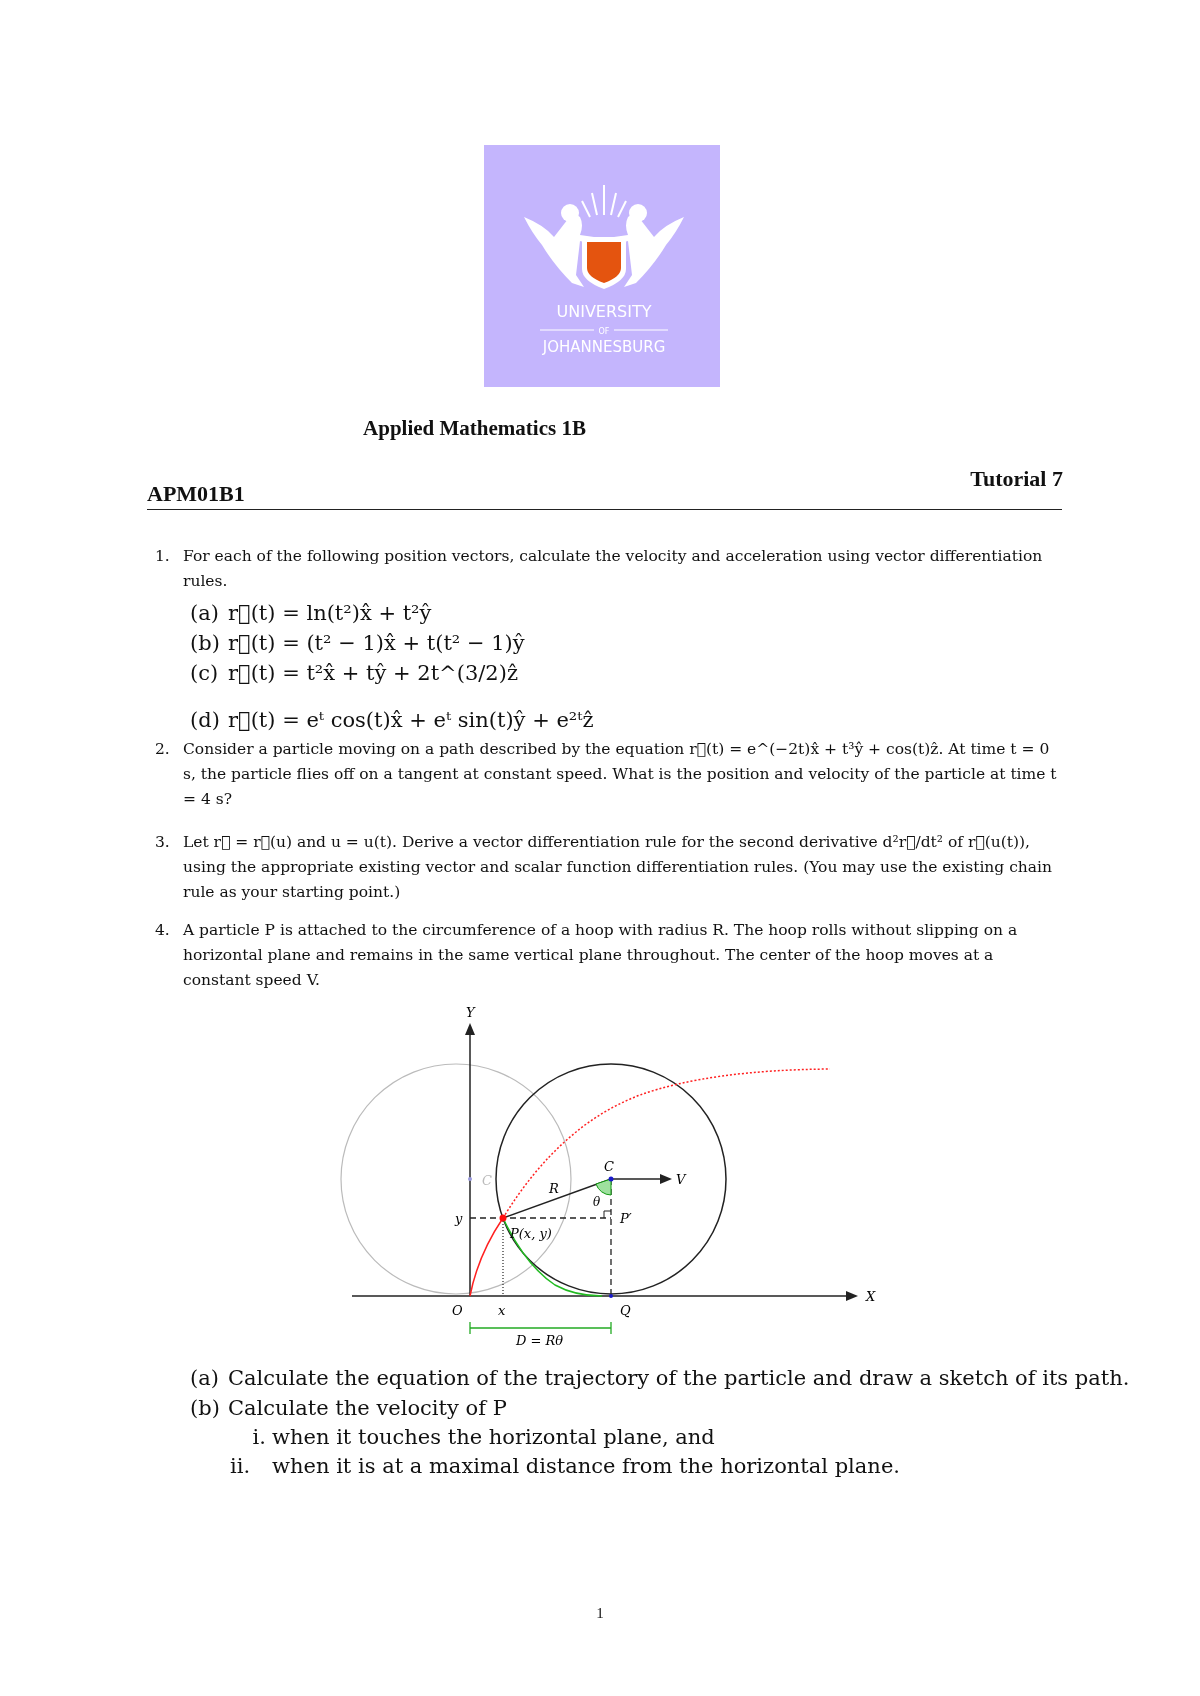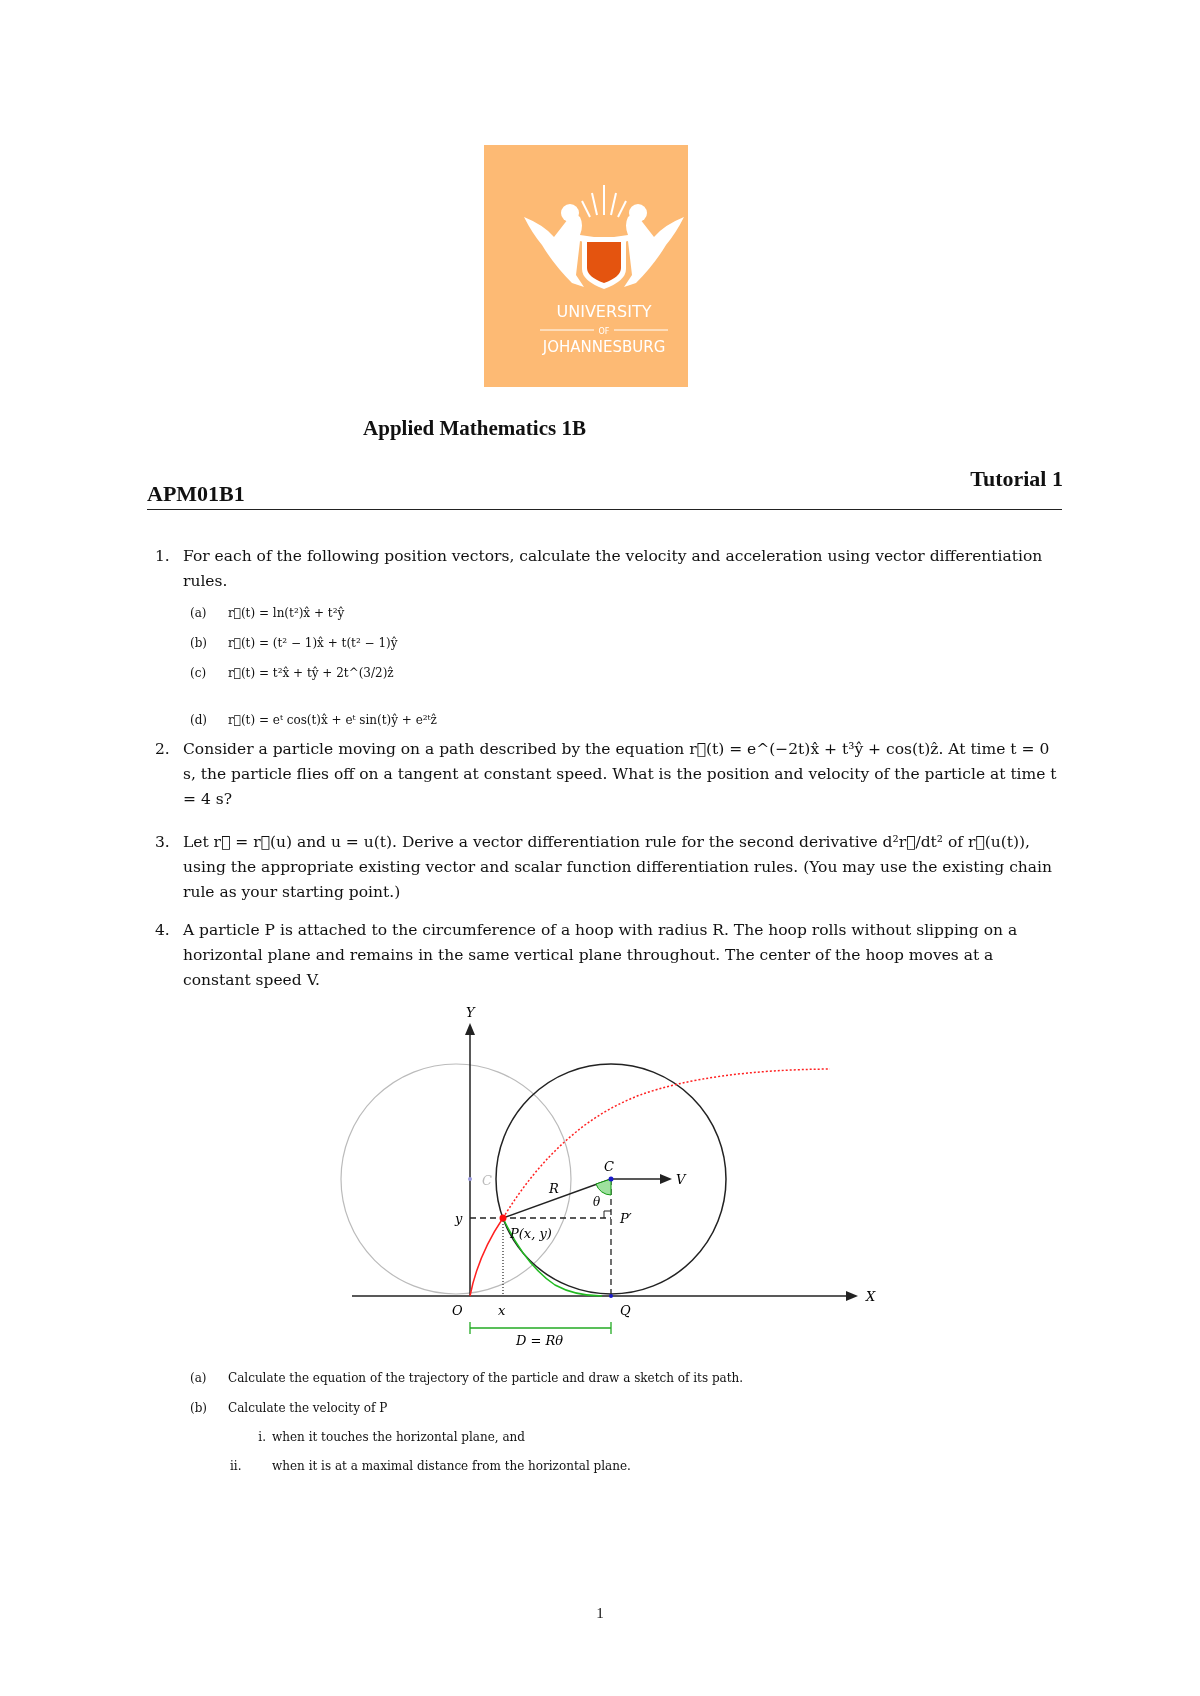--- a/index.html
+++ b/index.html
@@ -1,30 +1,30 @@
 <!DOCTYPE html>
 <html><head>
 <meta charset="utf-8">
 <style>
   html, body { margin: 0; padding: 0; background: #ffffff; }
   body { width: 1200px; height: 1696px; position: relative; overflow: hidden;
          font-family: "DejaVu Serif", serif; color: #111; }
-  .logo { position: absolute; left: 484px; top: 145px; width: 204px; height: 242px; background: #fdba74; }
+  .logo { position: absolute; left: 484px; top: 145px; width: 236px; height: 242px; background: #c4b5fd; }
   .logo svg { display: block; }
   .course-title { position: absolute; left: 0; width: 949px; top: 416px; text-align: center;
                   font-family: "Liberation Serif", serif; font-weight: bold; font-size: 21px; }
   .hdr-left { position: absolute; left: 147px; top: 481px; font-family: "Liberation Serif", serif;
               font-weight: bold; font-size: 22px; }
   .hdr-right { position: absolute; right: 137px; top: 466px; font-family: "Liberation Serif", serif;
                font-weight: bold; font-size: 22px; }
   .rule { position: absolute; left: 147px; width: 915px; top: 509px; height: 0; border-top: 1.5px solid #222; }
   .q { position: absolute; left: 155px; width: 905px; font-size: 15.5px; line-height: 25px; }
   .q .num { position: absolute; left: 0; top: 0; }
   .q .body { margin-left: 28px; }
-  .sub { position: absolute; font-size: 12px; line-height: 25px; }
+  .sub { position: absolute; font-size: 21px; line-height: 25px; }
   .sub .lbl { display: inline-block; width: 38px; }
   .diagram { position: absolute; left: 340px; top: 1005px; }
   .page-num { position: absolute; left: 0; width: 1200px; top: 1605px; text-align: center; font-size: 15px;
               font-family: "Liberation Serif", serif; }
 </style>
 </head>
 <body>
 
 <div class="logo">
   <svg width="240" height="242" viewBox="0 0 240 242">
@@ -49,21 +49,21 @@
     <text x="120" y="172" text-anchor="middle" fill="#fff" font-family="DejaVu Sans, sans-serif" font-size="16">UNIVERSITY</text>
     <line x1="56" y1="185" x2="110" y2="185" stroke="#fff" stroke-width="1"></line>
     <line x1="130" y1="185" x2="184" y2="185" stroke="#fff" stroke-width="1"></line>
     <text x="120" y="189" text-anchor="middle" fill="#fff" font-family="DejaVu Sans, sans-serif" font-size="8">OF</text>
     <text x="120" y="207" text-anchor="middle" fill="#fff" font-family="DejaVu Sans, sans-serif" font-size="15">JOHANNESBURG</text>
   </svg>
 </div>
 
 <div class="course-title">Applied Mathematics 1B</div>
 <div class="hdr-left">APM01B1</div>
-<div class="hdr-right">Tutorial 1</div>
+<div class="hdr-right">Tutorial 7</div>
 <div class="rule"></div>
 
 <div class="q" style="top:544px;">
   <span class="num">1.</span>
   <div class="body">For each of the following position vectors, calculate the velocity and acceleration using vector differentiation rules.</div>
 </div>
 <div class="sub" style="left:190px; top:601px;">
   <span class="lbl">(a)</span><span>r⃗(t) = ln(t²)x̂ + t²ŷ</span>
 </div>
 <div class="sub" style="left:190px; top:631px;">

